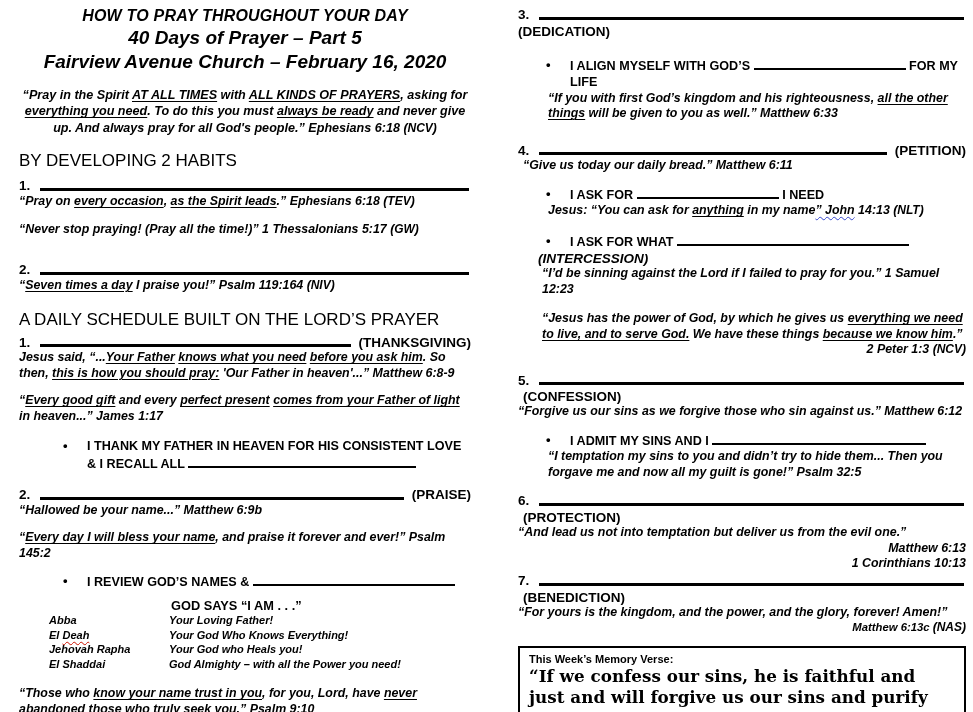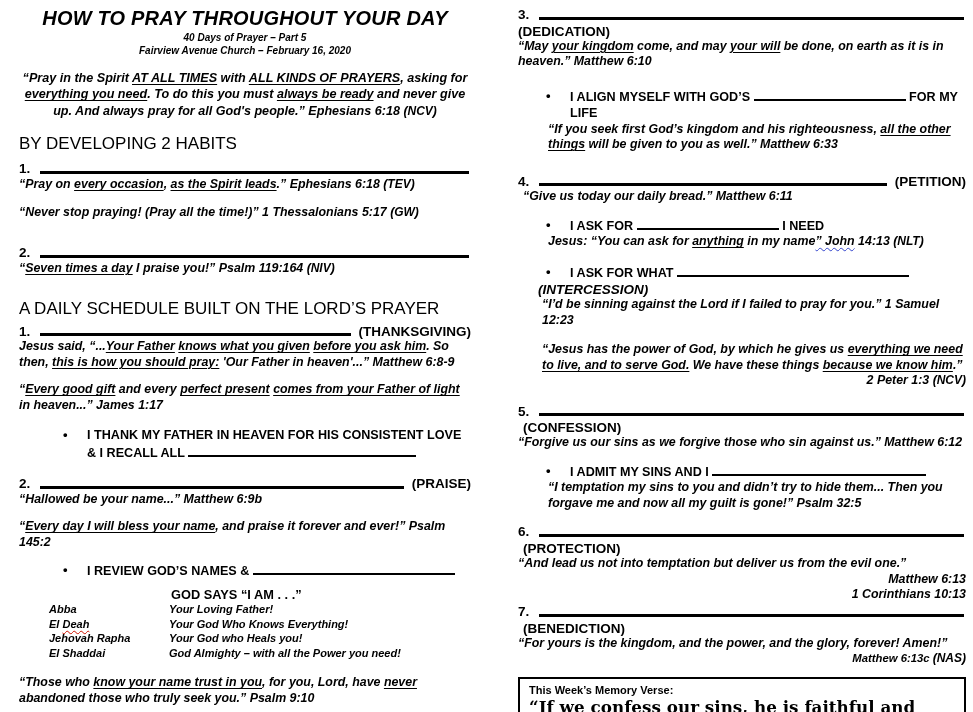--- a/index.html
+++ b/index.html
@@ -4,26 +4,26 @@
 <style>
   html,body{margin:0;padding:0;}
   body{
     width:973px;height:712px;background:#ffffff;color:#000;
     font-family:"Liberation Sans", sans-serif;position:relative;overflow:hidden;
   }
   .col{position:absolute;top:0;}
   .col-left{left:19px;width:452px;}
   .col-right{left:518px;width:448px;}
 
-  .title{font-size:20px;font-weight:bold;font-style:italic;text-align:center;margin-top:7px;letter-spacing:0.2px;}
-  .subtitle{font-size:10px;font-weight:bold;font-style:italic;text-align:center;margin-top:2px;}
+  .title{font-size:16px;font-weight:bold;font-style:italic;text-align:center;margin-top:7px;letter-spacing:0.2px;}
+  .subtitle{font-size:19px;font-weight:bold;font-style:italic;text-align:center;margin-top:2px;}
   .intro-quote{font-size:12.6px;font-weight:bold;font-style:italic;text-align:center;margin-top:14px;line-height:1.3;}
   .center-heading{font-size:17px;font-weight:normal;text-align:left;}
   .habits-heading{margin-top:15px;}
-  .schedule-heading{margin-top:22px;}
+  .schedule-heading{margin-top:16px;}
 
   .quote{font-size:12.4px;font-weight:bold;font-style:italic;line-height:1.25;}
   .small, .quote .small{font-size:12px;}
 
   .heading-row{display:flex;align-items:flex-end;font-weight:bold;font-size:13.5px;line-height:1.1;}
   .heading-num{flex:none;}
   .heading-line{flex:1;border-bottom:3px solid #000;margin:0 2px 3px 10px;}
   .heading-label{flex:none;margin-left:6px;}
   .section-label{font-weight:bold;font-size:13.5px;margin-top:1px;}
 
@@ -77,21 +77,21 @@
   </div>
   <div class="quote"><span>“</span><span class="u">Seven times a day</span><span> I praise you!”  Psalm 119:164 </span><span class="small">(NIV)</span></div>
 
   <div class="center-heading schedule-heading">A DAILY SCHEDULE BUILT ON THE LORD’S PRAYER</div>
 
   <div class="heading-row mt6">
     <span class="heading-num">1.</span>
     <span class="heading-line"></span>
     <span class="heading-label">(THANKSGIVING)</span>
   </div>
-  <div class="quote"><span>Jesus said, “...</span><span class="u">Your Father</span><span> </span><span class="u">knows what you given</span><span> </span><span class="u">before you ask him</span><span>. So then, </span><span class="u">this is how you should pray:</span><span> 'Our Father in heaven'...”  Matthew 6:8-9</span></div>
+  <div class="quote"><span>Jesus said, “...</span><span class="u">Your Father</span><span> </span><span class="u">knows what you need</span><span> </span><span class="u">before you ask him</span><span>. So then, </span><span class="u">this is how you should pray:</span><span> 'Our Father in heaven'...”  Matthew 6:8-9</span></div>
   <div class="quote mt12"><span>“</span><span class="u">Every good gift</span><span> and every </span><span class="u">perfect present</span><span> </span><span class="u">comes from your Father of light</span><span> in heaven...”  James 1:17</span></div>
   <div class="bullet-hang mt14" style="margin-left:44px;">
     <span class="bdot">•</span>
     <div class="btext"><span>I THANK MY FATHER IN HEAVEN FOR HIS CONSISTENT LOVE &amp; I RECALL ALL </span><span class="blank" style="width: 228px;"></span></div>
   </div>
 
   <div class="heading-row mt16">
     <span class="heading-num">2.</span>
     <span class="heading-line"></span>
     <span class="heading-label">(PRAISE)</span>
@@ -121,26 +121,25 @@
   </div>
   <div class="quote mt14"><span>“Those who </span><span class="u">know your name trust in you</span><span>, for you, Lord, have </span><span class="u">never</span><span> abandoned those who truly seek you.”  Psalm 9:10</span></div>
 </div>
 
 <div class="col col-right">
   <div class="heading-row mt8">
     <span class="heading-num">3.</span>
     <span class="heading-line"></span>
   </div>
   <div class="section-label">(DEDICATION)</div>
-  <div class="quote"><span>“May </span><span class="u">your kingdom</span><span> come, and may </span><span class="u">your will</span><span> be done, on earth as it is in heaven.”  Matthew 6:10</span></div>
   <div class="bullet-hang mt18" style="margin-left:28px;">
     <span class="bdot">•</span>
     <div class="btext"><span>I ALIGN MYSELF WITH GOD’S </span><span class="blank" style="width: 152px;"></span><span> FOR MY LIFE</span></div>
   </div>
-  <div class="quote sub-quote"><span>“If you seek first God’s kingdom and his righteousness, </span><span class="u">all the other things</span><span> will be given to you as well.”  Matthew 6:33</span></div>
+  <div class="quote sub-quote"><span>“If you with first God’s kingdom and his righteousness, </span><span class="u">all the other things</span><span> will be given to you as well.”  Matthew 6:33</span></div>
 
   <div class="heading-row mt22">
     <span class="heading-num">4.</span>
     <span class="heading-line"></span>
     <span class="heading-label">(PETITION)</span>
   </div>
   <div class="quote indent6"><span>“Give us today our daily bread.”  Matthew 6:11</span></div>
   <div class="bullet-hang mt12" style="margin-left:28px;">
     <span class="bdot">•</span>
     <div class="btext"><span>I ASK FOR </span><span class="blank" style="width: 142px;"></span><span> I NEED</span></div>

